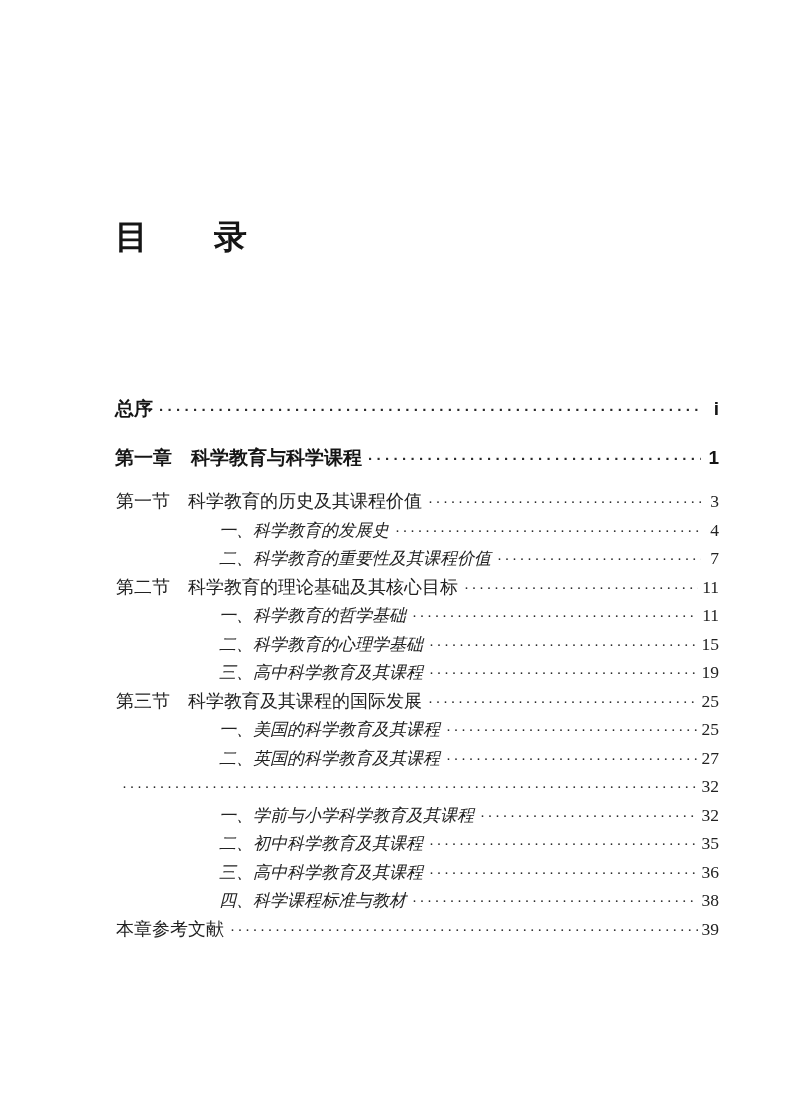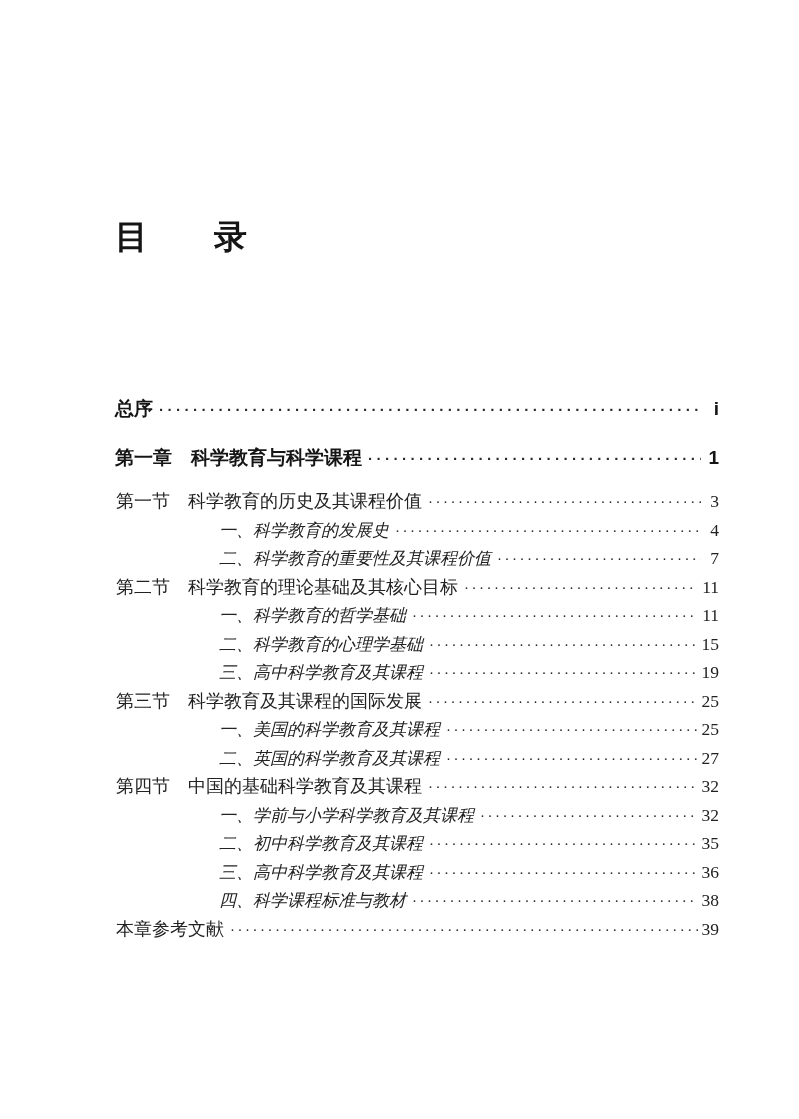--- a/index.html
+++ b/index.html
@@ -162,21 +162,20 @@
     <span class="label">一、美国的科学教育及其课程</span>
     <span class="leader"></span>
     <span class="pagenum">25</span>
   </div>
       <div class="toc-row sub">
     <span class="label">二、英国的科学教育及其课程</span>
     <span class="leader"></span>
     <span class="pagenum">27</span>
   </div>
       <div class="toc-row section">
-    <span class="label">第四节　中国的基础科学教育及其课程</span>
     <span class="leader"></span>
     <span class="pagenum">32</span>
   </div>
       <div class="toc-row sub">
     <span class="label">一、学前与小学科学教育及其课程</span>
     <span class="leader"></span>
     <span class="pagenum">32</span>
   </div>
       <div class="toc-row sub">
     <span class="label">二、初中科学教育及其课程</span>

